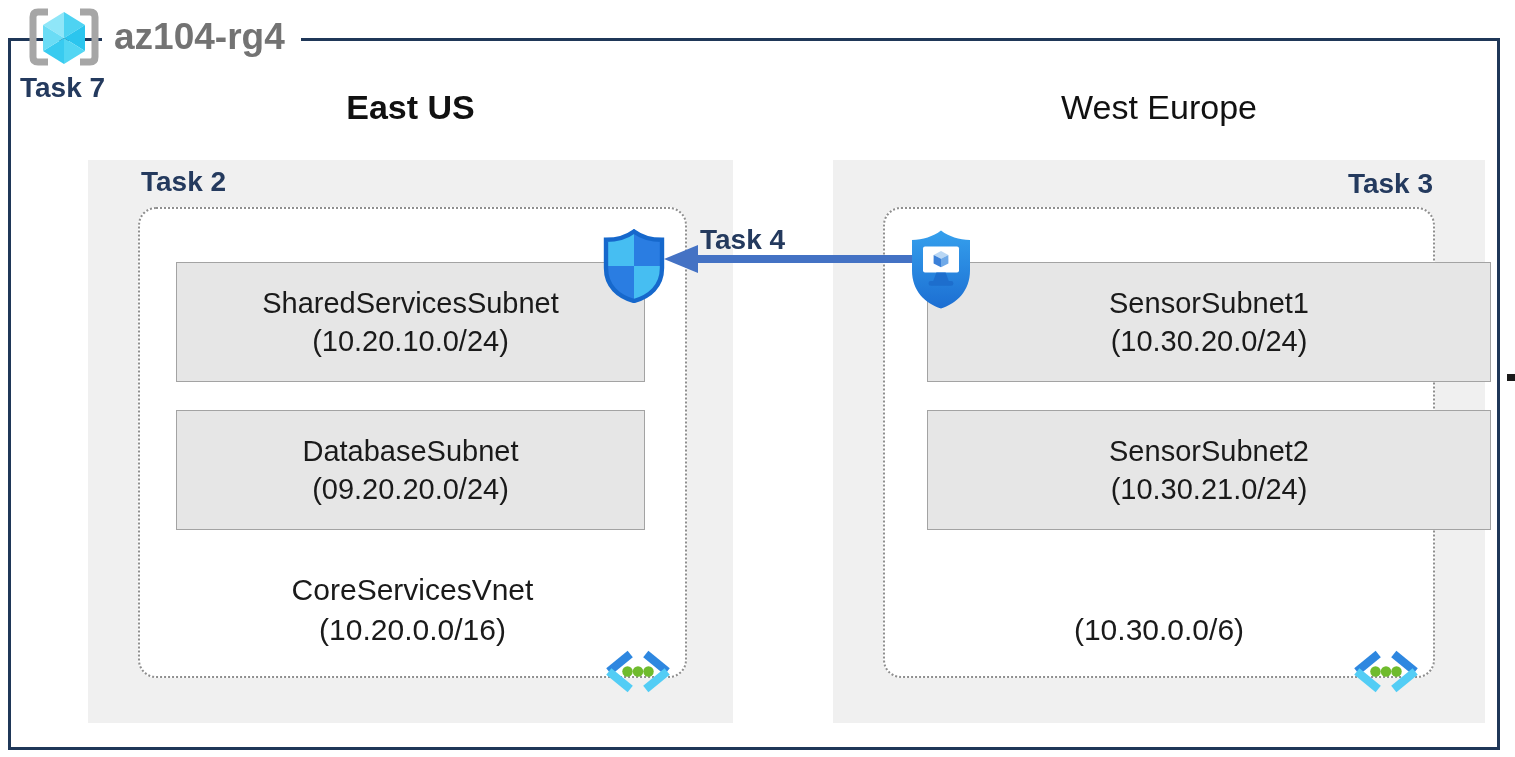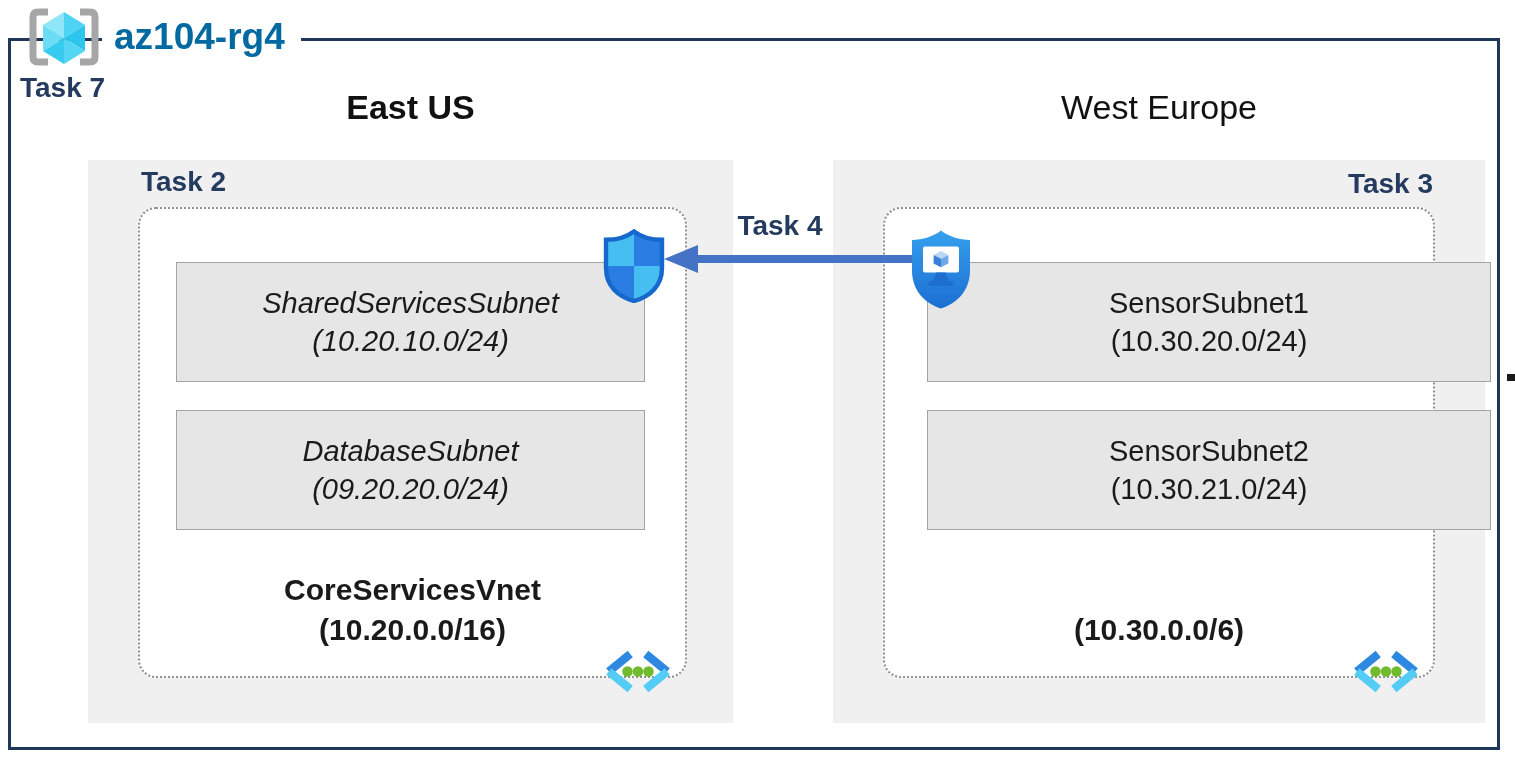--- a/index.html
+++ b/index.html
@@ -10,21 +10,21 @@
   
   .rg-frame{
     position:absolute;left:8px;top:38px;width:1492px;height:712px;
     border:3px solid #1f3758;box-sizing:border-box;background:#ffffff;
   }
   .rg-header{
     position:absolute;left:26px;top:6px;display:flex;align-items:center;z-index:8;
   }
   .rg-icon{width:76px;height:62px;display:block;}
   .rg-title{
-    background:#ffffff;font-size:37px;font-weight:bold;color:#0369a1;
+    background:#ffffff;font-size:37px;font-weight:bold;color:#737373;
     padding:2px 16px 2px 12px;line-height:1.1;
   }
   .task-label{
     position:absolute;font-size:28px;font-weight:bold;color:#243a5e;z-index:7;
   }
   .task1{left:20px;top:72px;}
   .region-label{
     position:absolute;top:88px;text-align:center;font-size:34px;color:#111;z-index:2;
   }
   .region-label.east{left:88px;width:645px;font-weight:bold;}
@@ -41,34 +41,34 @@
     position:absolute;left:50px;top:47px;height:471px;
     border:2px dotted #8f8f8f;border-radius:18px;background:#ffffff;box-sizing:border-box;
   }
   .vnet-box.east{width:549px;}
   .vnet-box.west{width:552px;}
   .subnet-box{
     position:absolute;background:#e6e6e6;border:1px solid #a3a3a3;box-sizing:border-box;
     display:flex;flex-direction:column;align-items:center;justify-content:center;
     font-size:29px;line-height:38px;text-align:center;color:#1a1a1a;
   }
-  .vnet-box.east .subnet-box{left:36px;width:469px;height:120px;font-style:italic;}
+  .vnet-box.east .subnet-box{left:36px;width:469px;height:120px;}
   .vnet-box.west .subnet-box{left:42px;width:564px;height:120px;}
   .subnet-1{top:53px;}
   .subnet-2{top:201px;}
   .vnet-label{
     position:absolute;left:0;right:0;bottom:26px;text-align:center;
-    font-size:30px;line-height:40px;color:#1a1a1a;font-weight:bold;
+    font-size:30px;line-height:40px;color:#1a1a1a;
   }
   .vnet-glyph{
     position:absolute;right:12px;bottom:-17px;width:70px;height:43px;z-index:4;
   }
   
   .peering-arrow{position:absolute;left:640px;top:232px;width:340px;height:50px;z-index:5;}
-  .task4{left:700px;top:210px;width:160px;text-align:center;}
+  .task4{left:700px;top:224px;width:160px;text-align:left;}
   .nsg-badge{position:absolute;left:600px;top:229px;width:68px;height:74px;z-index:6;}
   .bastion-badge{position:absolute;left:906px;top:228px;width:70px;height:83px;z-index:6;}
   .edge-dash{position:absolute;left:1507px;top:374px;width:8px;height:7px;background:#1a1a1a;z-index:9;}
 </style>
 </head>
 <body>
 
 <div class="rg-frame"></div>
 
 <div class="rg-header">

